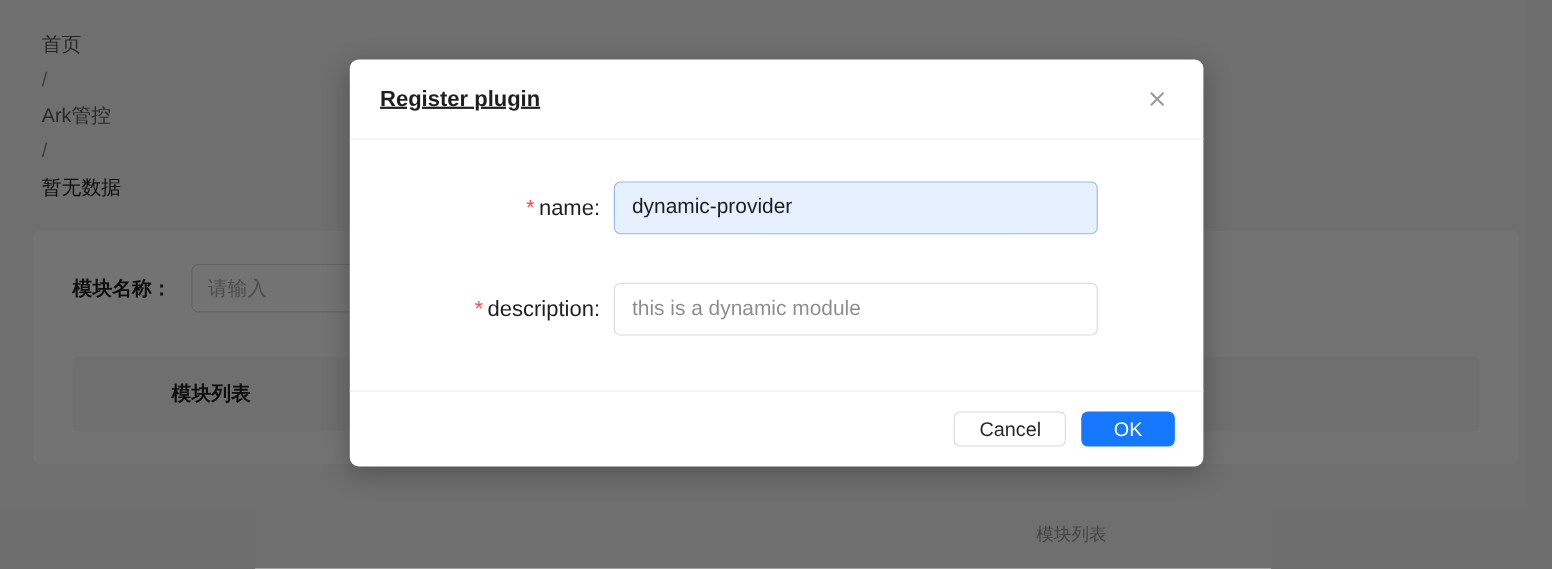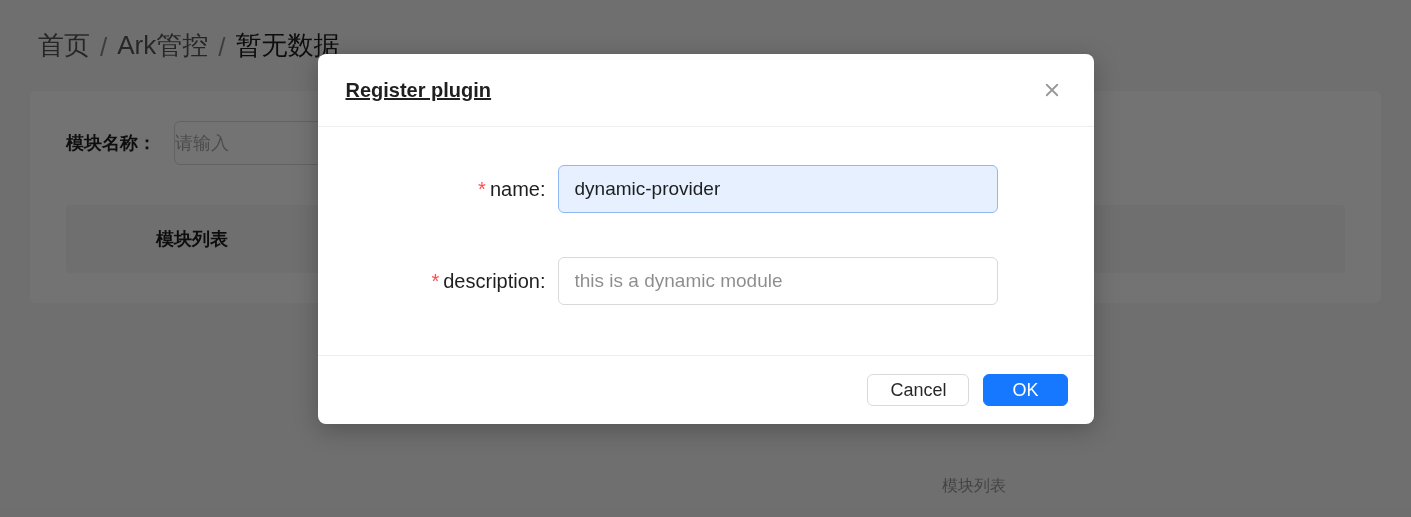--- a/index.html
+++ b/index.html
@@ -11,25 +11,26 @@
       position: relative;
       overflow: hidden;
     }
     .page-bg {
       position: absolute;
       inset: 0;
       background: #f5f5f5;
     }
     .breadcrumb {
       display: flex;
-      align-items: flex-end;
+      align-items: flex-start;
       gap: 10px;
       padding: 28px 38px;
-      font-size: 26px;
+      font-size: 18px;
       color: rgba(0,0,0,0.65);
+      flex-direction: column;
     }
     .breadcrumb .sep { color: rgba(0,0,0,0.45); }
     .breadcrumb .current { color: rgba(0,0,0,0.88); font-weight: 500; }
     .panel {
       background: #ffffff;
       margin: 0 30px;
       border-radius: 6px;
       padding: 30px 36px;
     }
     .filter-row {
@@ -42,21 +43,21 @@
       font-size: 18px;
       color: rgba(0,0,0,0.88);
       font-weight: 700;
       white-space: nowrap;
     }
     .filter-input {
       width: 280px;
       height: 44px;
       border: 1px solid #d9d9d9;
       border-radius: 6px;
-      padding: 0 0;
+      padding: 0 14px;
       font-size: 18px;
       color: rgba(0,0,0,0.88);
     }
     .filter-input::placeholder { color: rgba(0,0,0,0.35); }
     .table-header {
       background: #f5f5f5;
       border-radius: 4px;
       padding: 22px 90px;
       font-size: 18px;
       font-weight: 600;

